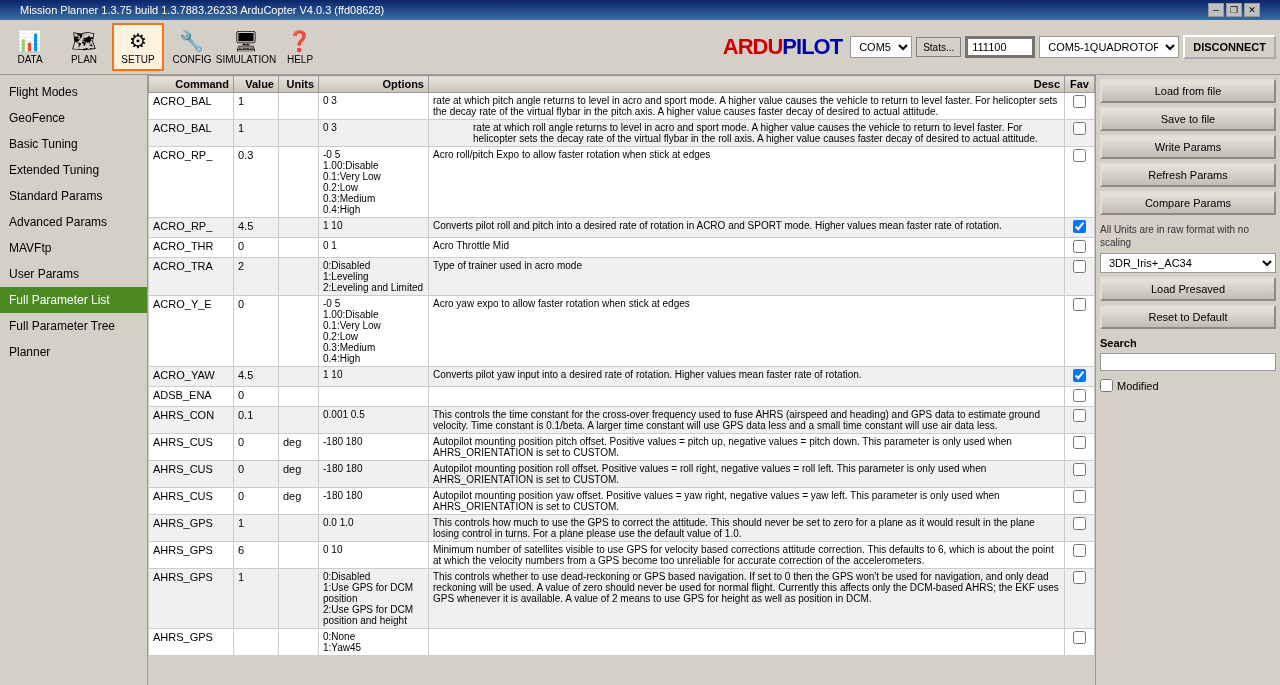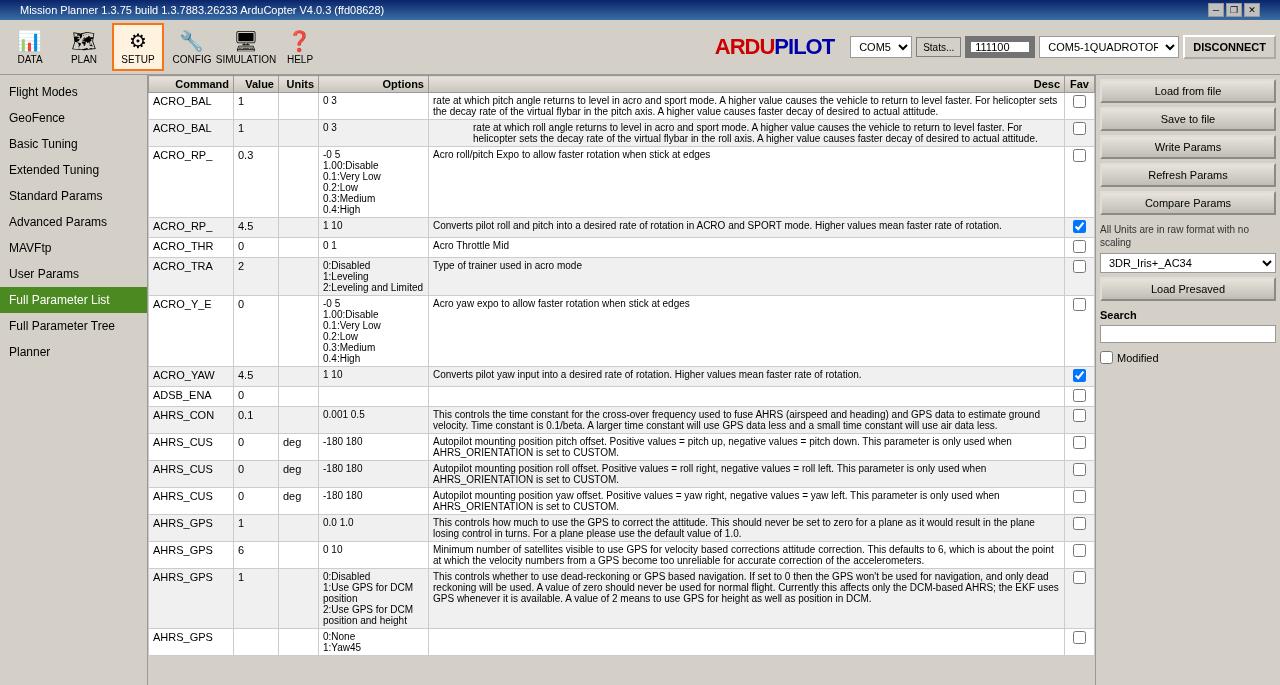--- a/index.html
+++ b/index.html
@@ -46,21 +46,21 @@
       color: #000;
     }
     .toolbar-btn.active { border: 2px solid #f97316; background: #fff3e0; }
     .toolbar-icon { font-size: 20px; margin-bottom: 1px; }
 
     
     #logo-area {
       margin-left: auto;
       display: flex;
       align-items: center;
-      gap: 16px;
+      gap: 8px;
     }
     #arduipilot-logo {
       font-size: 22px;
       font-weight: bold;
       color: #c00;
       letter-spacing: -1px;
     }
     #arduipilot-logo span { color: #00a; }
 
     
@@ -71,21 +71,21 @@
     }
     .com-select {
       background: white;
       border: 1px solid #999;
       padding: 2px 4px;
       font-size: 11px;
       height: 22px;
     }
     .baud-input {
       background: white;
-      border: 6px solid #737373;
+      border: 3px solid #737373;
       padding: 2px 4px;
       font-size: 11px;
       height: 22px;
       width: 70px;
     }
     .quad-select {
       background: white;
       border: 1px solid #999;
       padding: 2px 4px;
       font-size: 11px;
@@ -511,20 +511,21 @@
     <button class="panel-btn">Load from file</button>
     <button class="panel-btn">Save to file</button>
     <button class="panel-btn">Write Params</button>
     <button class="panel-btn">Refresh Params</button>
     <button class="panel-btn">Compare Params</button>
     <div class="panel-note">All Units are in raw format with no scaling</div>
     <select class="profile-select">
       <option>3DR_Iris+_AC34</option>
     </select>
     <button class="panel-btn">Load Presaved</button>
+    <button class="panel-btn">Reset to Default</button>
     <div class="search-label">Search</div>
     <input type="text" id="search-box" placeholder="" style="">
     <div class="modified-row">
       <input type="checkbox" class="fav-check" style="">
       <span>Modified</span>
     </div>
   </div>
 </div>
 
 </body></html>

